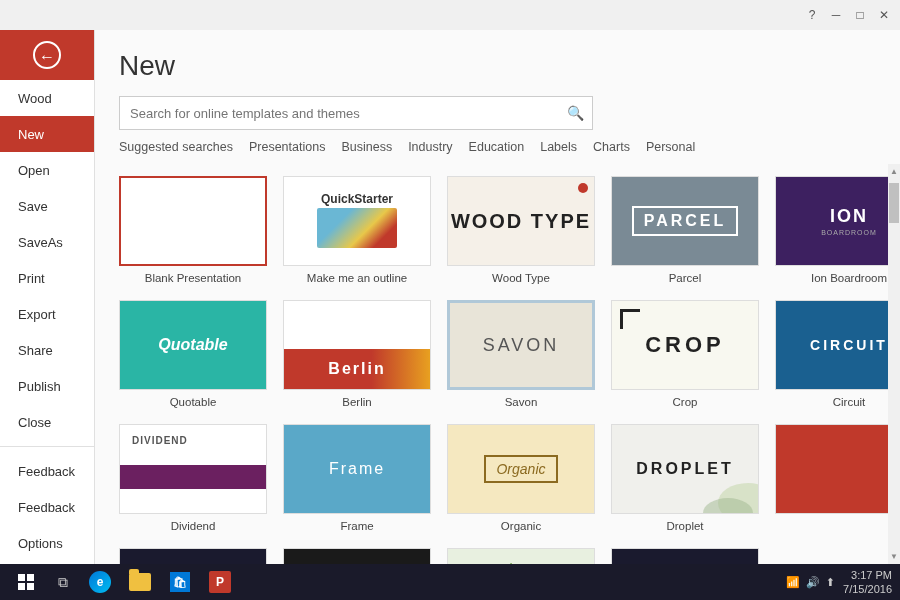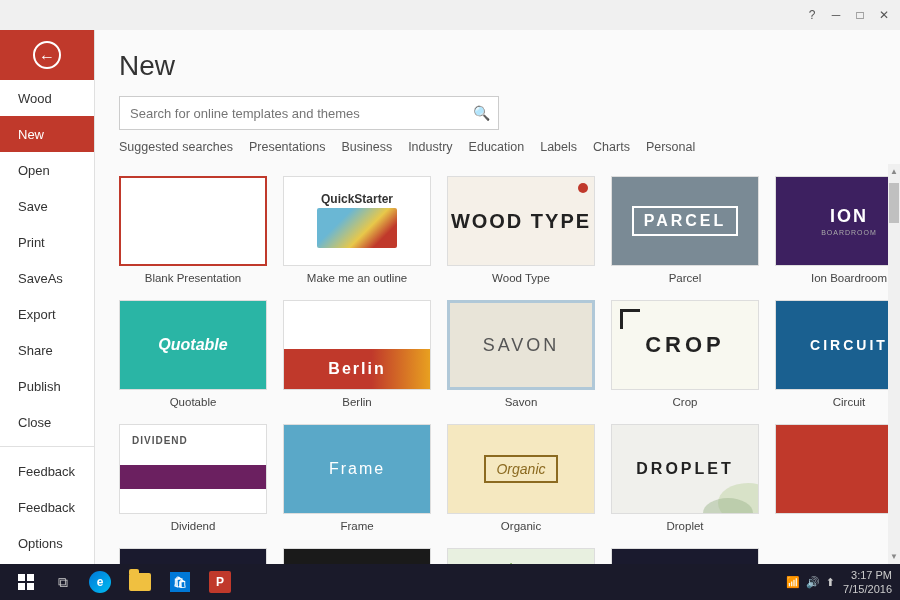--- a/index.html
+++ b/index.html
@@ -94,21 +94,21 @@
       font-size: 28px;
       font-weight: 300;
       color: #333;
       margin-bottom: 14px;
     }
     .search-bar {
       display: flex;
       align-items: center;
       border: 1px solid #ccc;
       background: white;
-      width: 380px;
+      width: 474px;
       margin-bottom: 10px;
     }
     .search-input {
       flex: 1;
       border: none;
       outline: none;
       padding: 6px 10px;
       font-size: 13px;
       color: #555;
     }
@@ -548,22 +548,22 @@
 <div class="app-container">
 
   <div class="sidebar">
     <div class="sidebar-back">
       <div class="back-arrow">←</div>
     </div>
     <div class="sidebar-item">Wood</div>
     <div class="sidebar-item active">New</div>
     <div class="sidebar-item">Open</div>
     <div class="sidebar-item">Save</div>
+    <div class="sidebar-item">SaveAs</div>
     <div class="sidebar-item">Print</div>
-    <div class="sidebar-item">SaveAs</div>
     <div class="sidebar-item">Export</div>
     <div class="sidebar-item">Share</div>
     <div class="sidebar-item">Publish</div>
     <div class="sidebar-item">Close</div>
     <div class="sidebar-divider"></div>
     <div class="sidebar-item">Feedback</div>
     <div class="sidebar-item">Feedback</div>
     <div class="sidebar-item">Options</div>
   </div>
 

